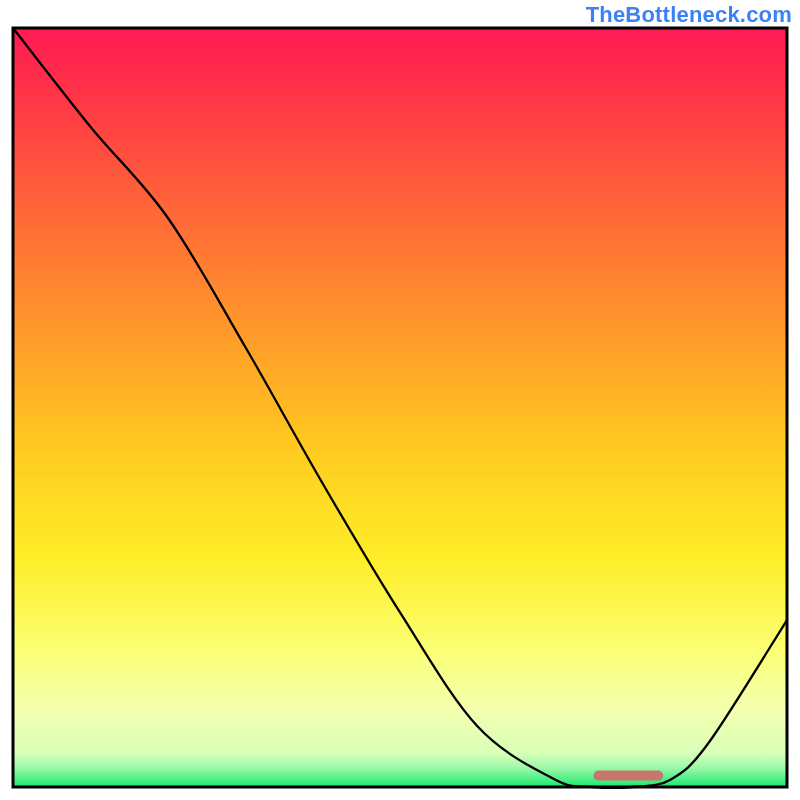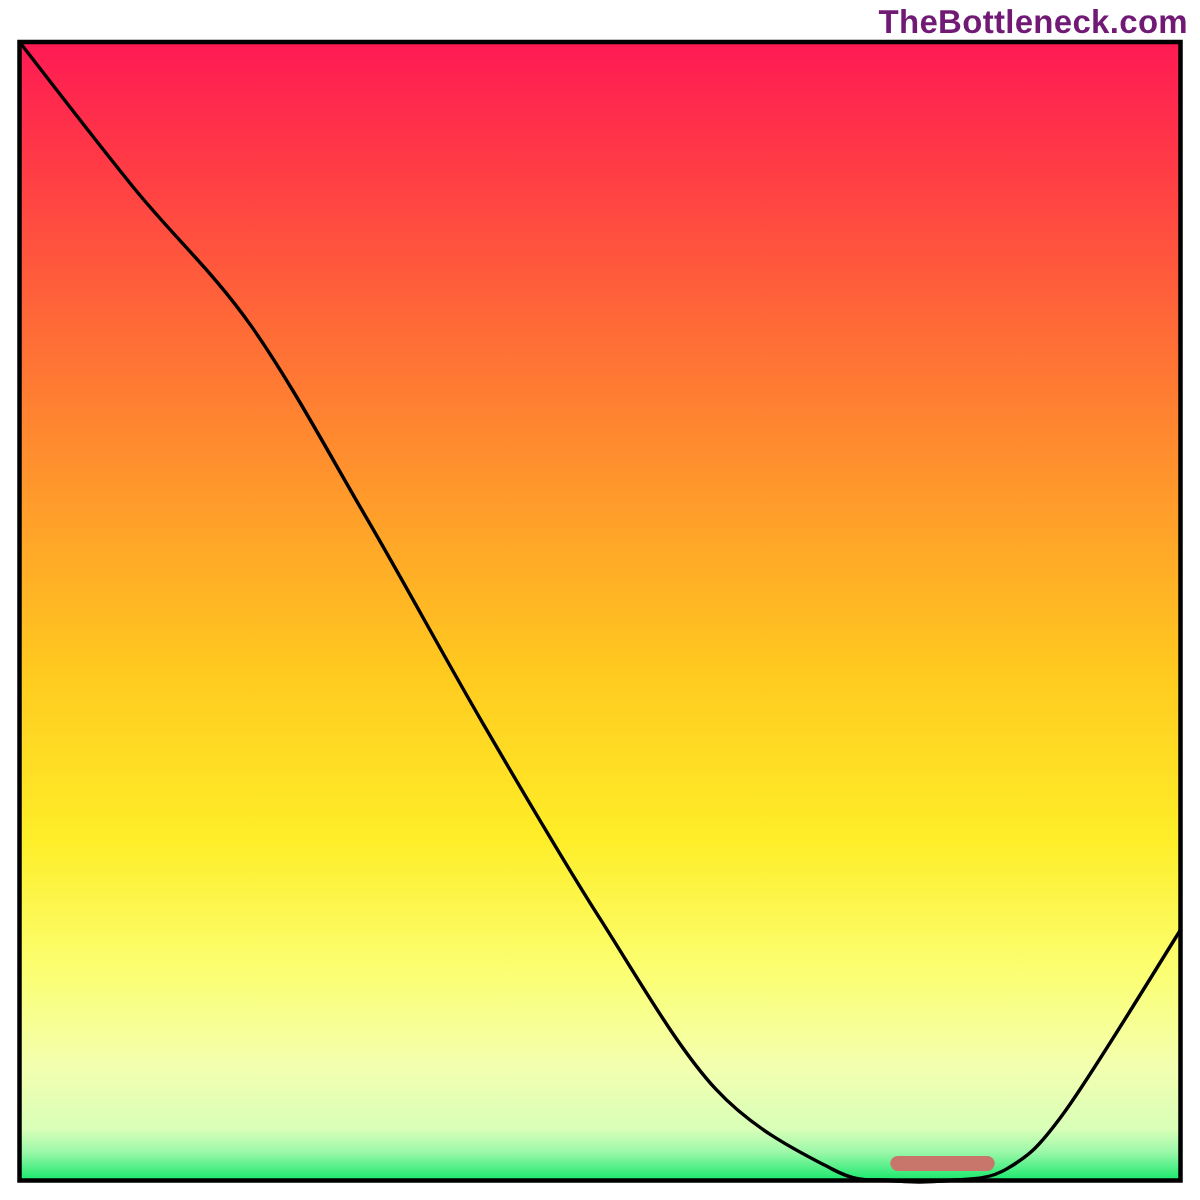--- a/index.html
+++ b/index.html
@@ -15,21 +15,21 @@
     position: relative;
     width: 800px;
     height: 800px;
   }
   .watermark {
     position: absolute;
     top: 2px;
     right: 8px;
     font-size: 22px;
     font-weight: bold;
-    color: #701a75;
+    color: #3b82f6;
     letter-spacing: 0.2px;
     user-select: none;
   }
   svg {
     position: absolute;
     inset: 0;
     display: block;
   }
 </style>
 </head>

